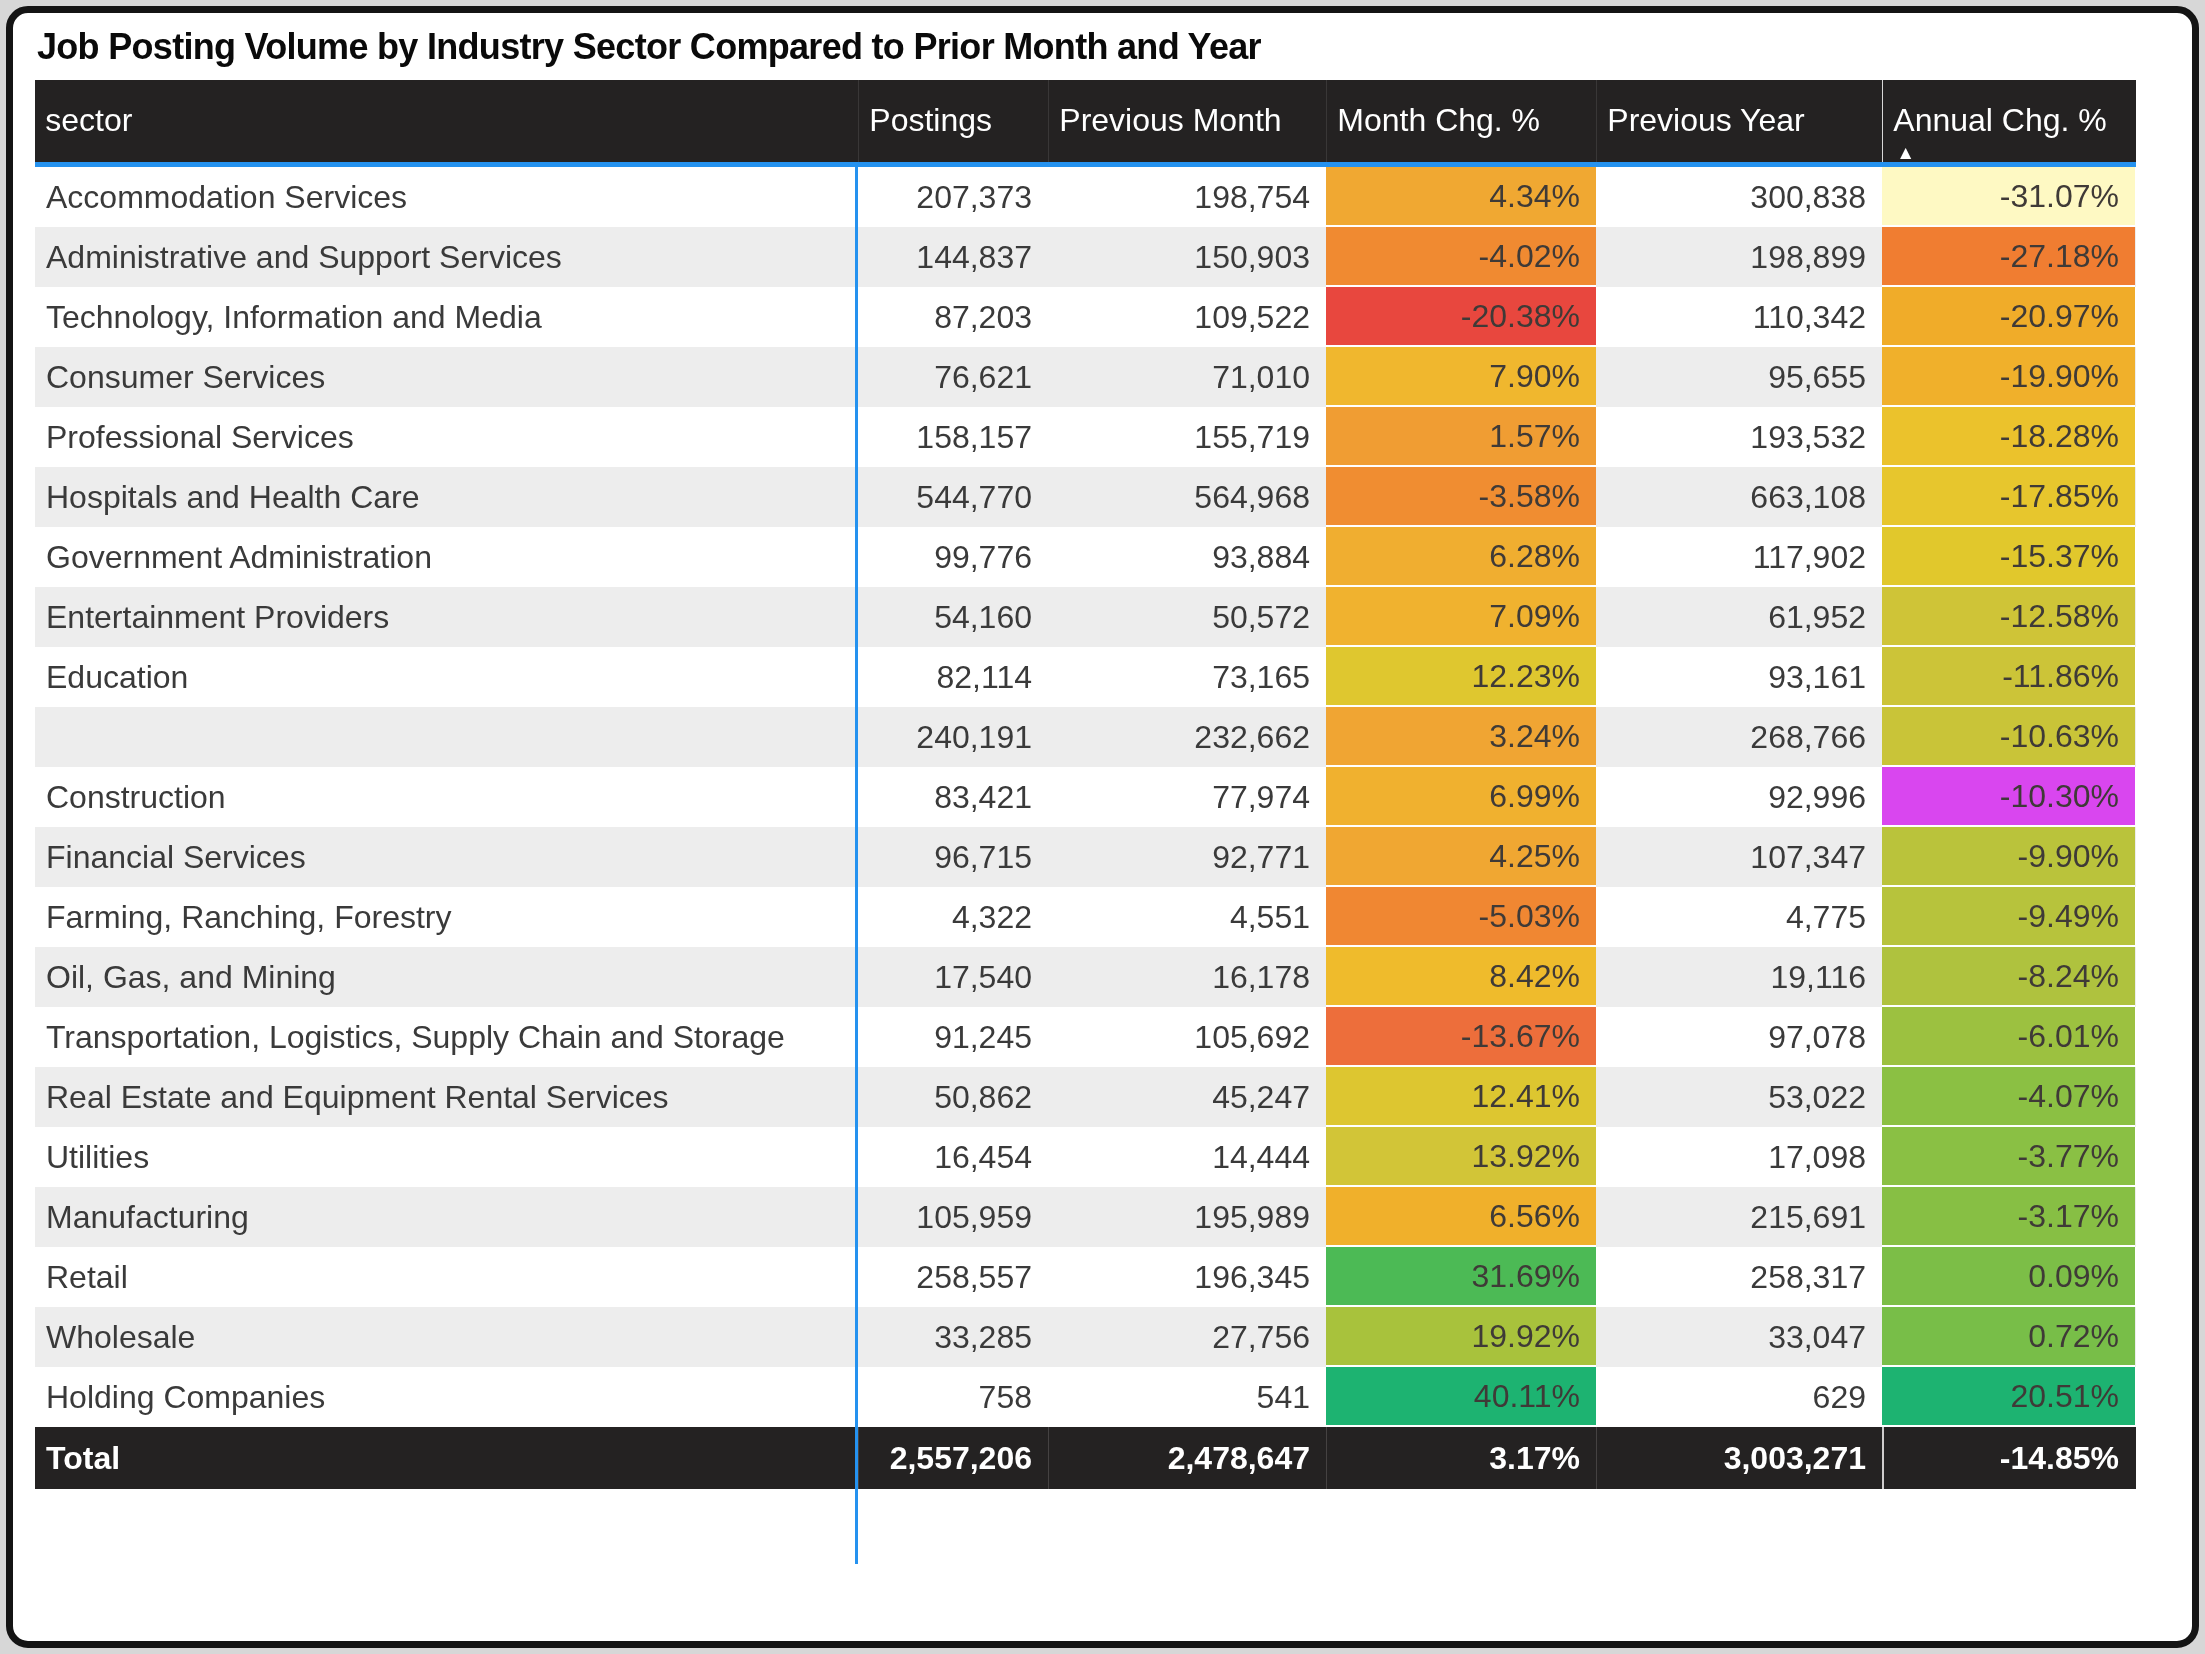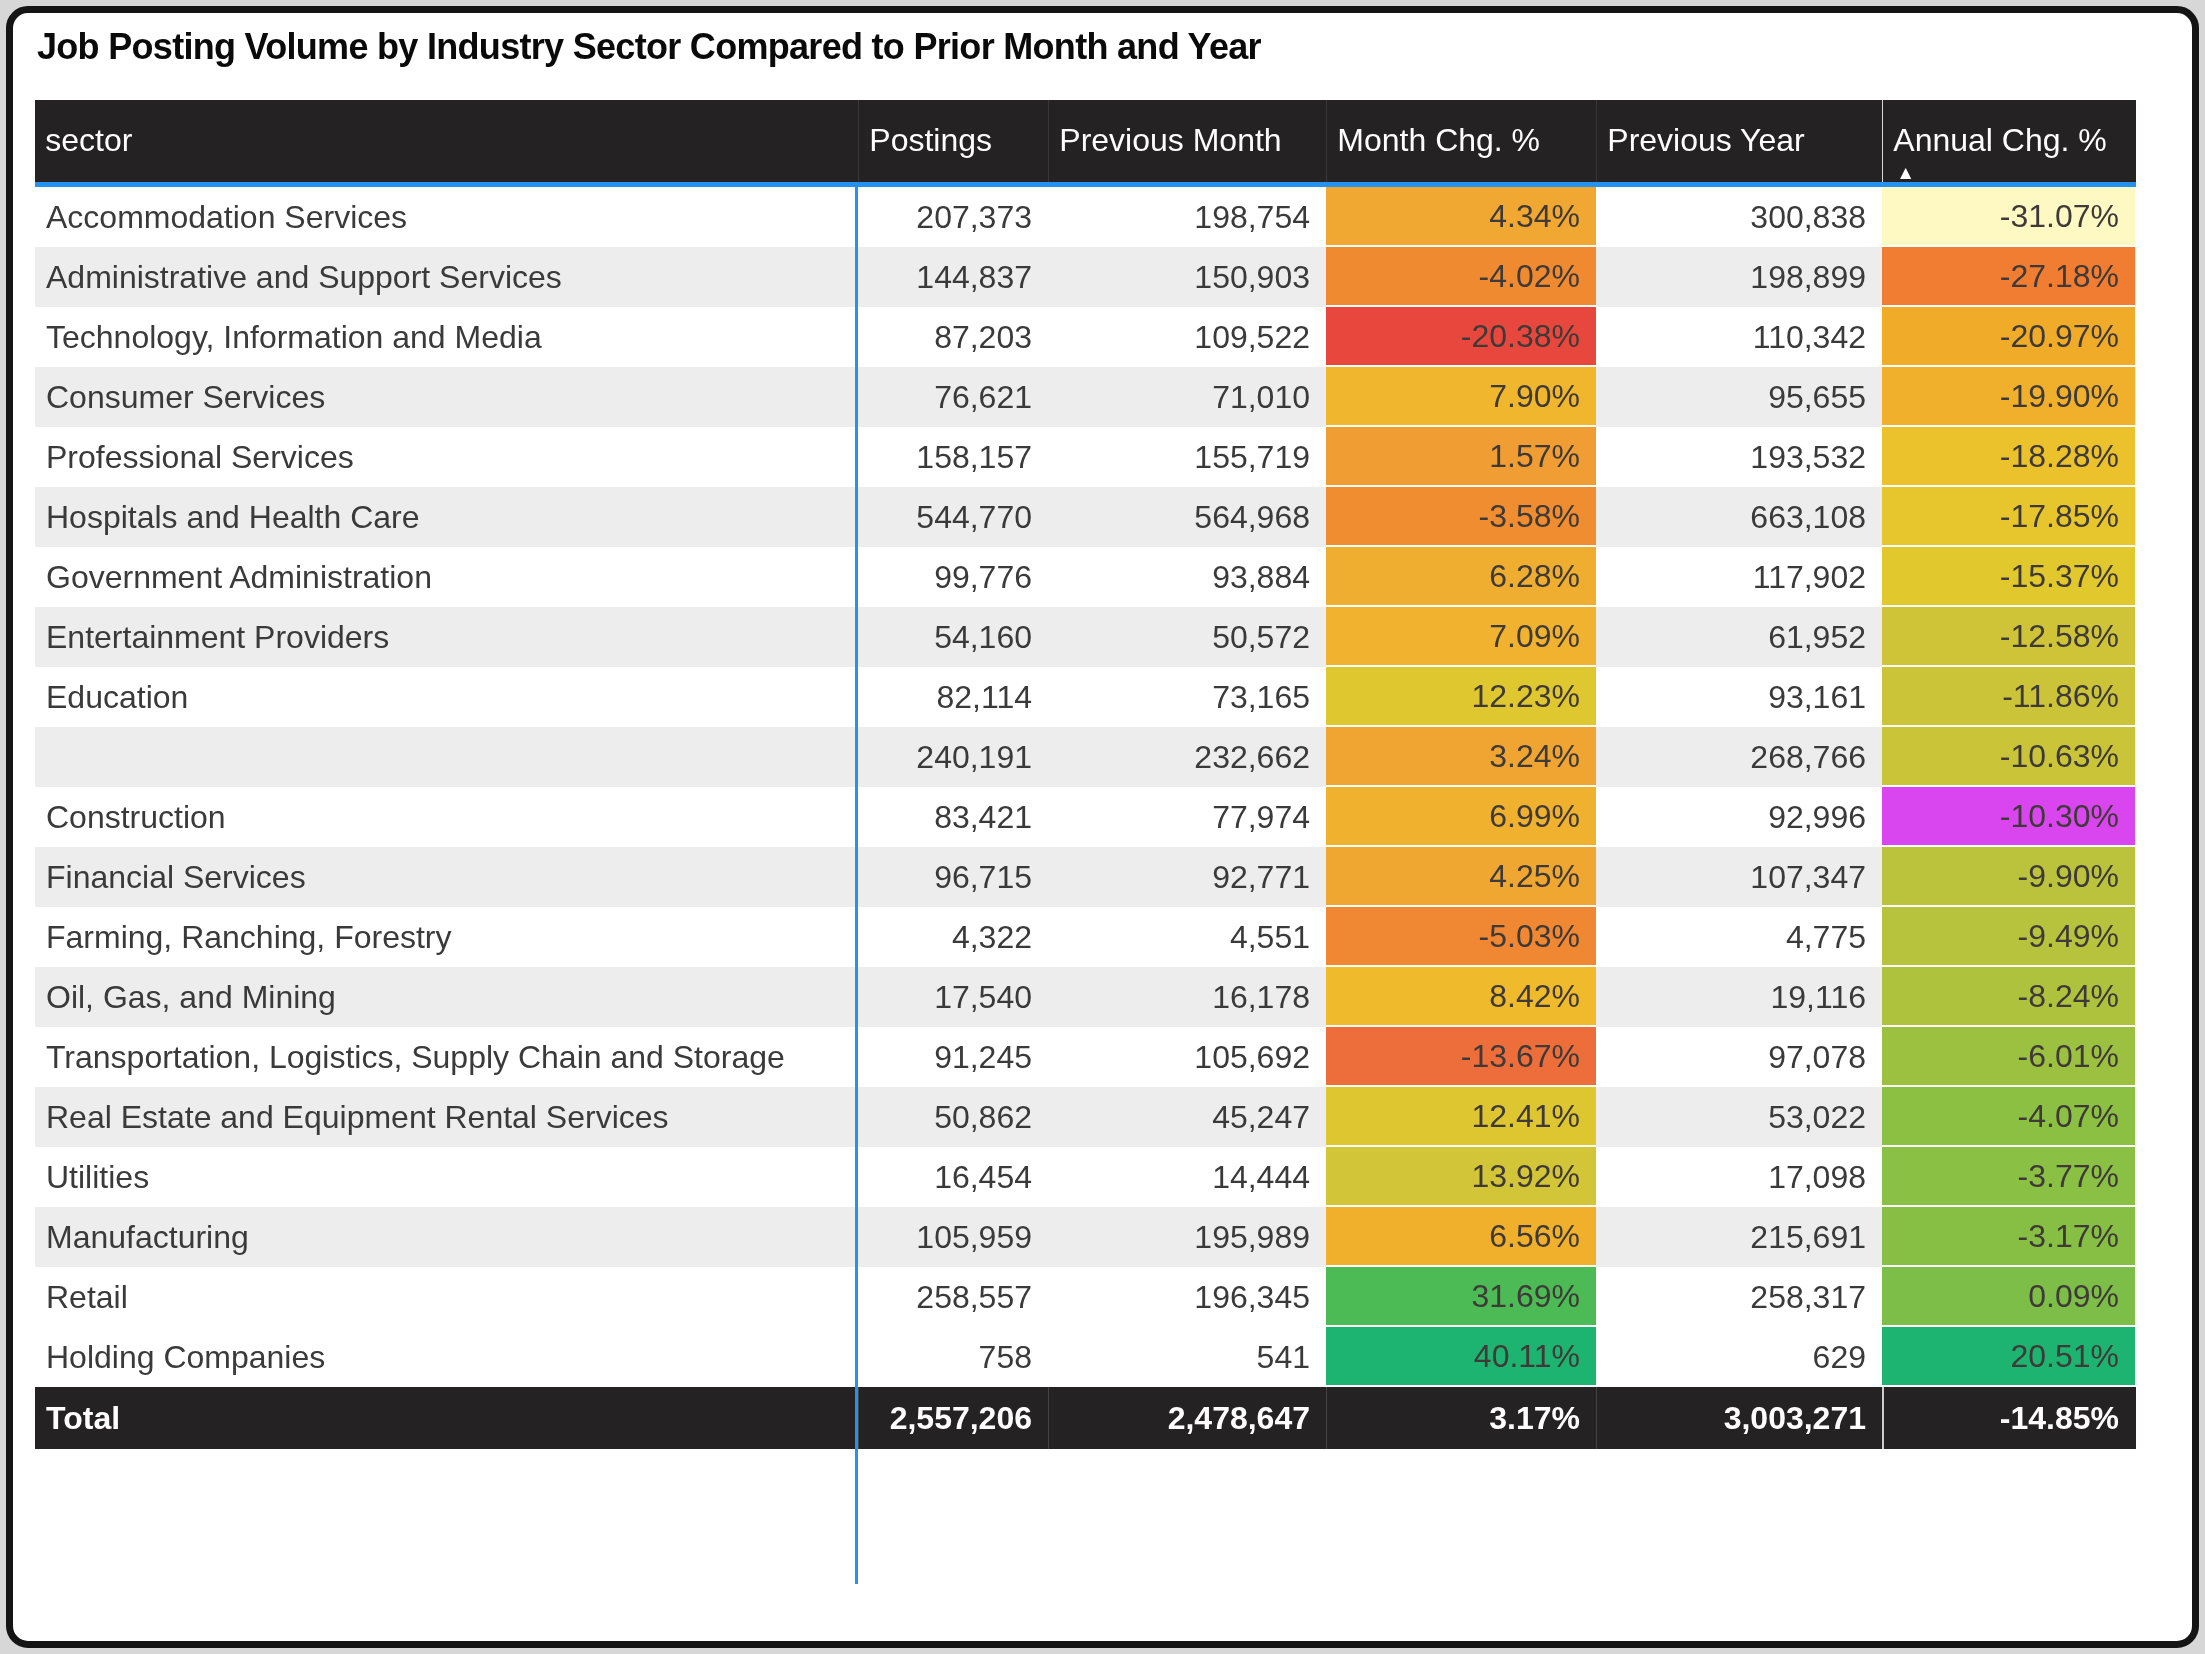--- a/index.html
+++ b/index.html
@@ -3,21 +3,21 @@
 <meta charset="utf-8">
 <style>
   html,body{margin:0;padding:0;width:2205px;height:1654px;overflow:hidden;
     font-family:"Liberation Sans", sans-serif;}
   body{background:var(--outer_bg,#D7D7D7);position:relative;}
   .card{position:absolute;left:5.9px;top:5.9px;width:2179px;height:1628px;
     background:var(--card_bg,#fff);border:7.3px solid var(--card_border,#141414);
     border-radius:22px;box-sizing:content-box;}
   .title{position:absolute;left:37px;top:26.4px;font-size:36px;font-weight:bold;
     color:#0A0A0A;letter-spacing:-0.7px;white-space:nowrap;z-index:2;}
-  .tbl{position:absolute;left:35px;top:100px;width:2101px;z-index:2;
+  .tbl{position:absolute;left:35px;top:80px;width:2101px;z-index:2;
     --cols:823px 190px 278px 270px 286px 253px;}
   .thead{display:grid;grid-template-columns:var(--cols);height:82px;
     background:var(--header_bg,#242222);border-bottom:5.9px solid var(--accent_blue,#2287E8);}
   .th{box-sizing:border-box;padding:22px 0 0 10.3px;color:#fff;font-size:32px;
     overflow:hidden;white-space:nowrap;}
   .th + .th{border-left:0.7px solid #393737;}
   .th.annual{border-left:1.5px solid #D8D8D8;}
   .th .lbl{display:block;}
   .th .sort{display:block;font-size:19px;margin:2.9px 0 0 2.9px;color:#fff;}
   .trow{display:grid;grid-template-columns:var(--cols);height:60px;background:#fff;}
@@ -209,20 +209,28 @@
         <div class="cell num colored" style="background: rgb(135, 191, 68);">-3.17%</div>
       </div>
       <div class="trow">
         <div class="cell sector">Retail</div>
         <div class="cell num">258,557</div>
         <div class="cell num">196,345</div>
         <div class="cell num colored" style="background: rgb(76, 186, 85);">31.69%</div>
         <div class="cell num">258,317</div>
         <div class="cell num colored" style="background: rgb(124, 190, 71);">0.09%</div>
       </div>
+      <div class="trow alt">
+        <div class="cell sector">Wholesale</div>
+        <div class="cell num">33,285</div>
+        <div class="cell num">27,756</div>
+        <div class="cell num colored" style="background: rgb(168, 194, 60);">19.92%</div>
+        <div class="cell num">33,047</div>
+        <div class="cell num colored" style="background: rgb(120, 190, 72);">0.72%</div>
+      </div>
       <div class="trow">
         <div class="cell sector">Holding Companies</div>
         <div class="cell num">758</div>
         <div class="cell num">541</div>
         <div class="cell num colored" style="background: rgb(29, 179, 113);">40.11%</div>
         <div class="cell num">629</div>
         <div class="cell num colored" style="background: rgb(29, 179, 113);">20.51%</div>
       </div>
     </div>
   <div class="total" id="totalrow">

